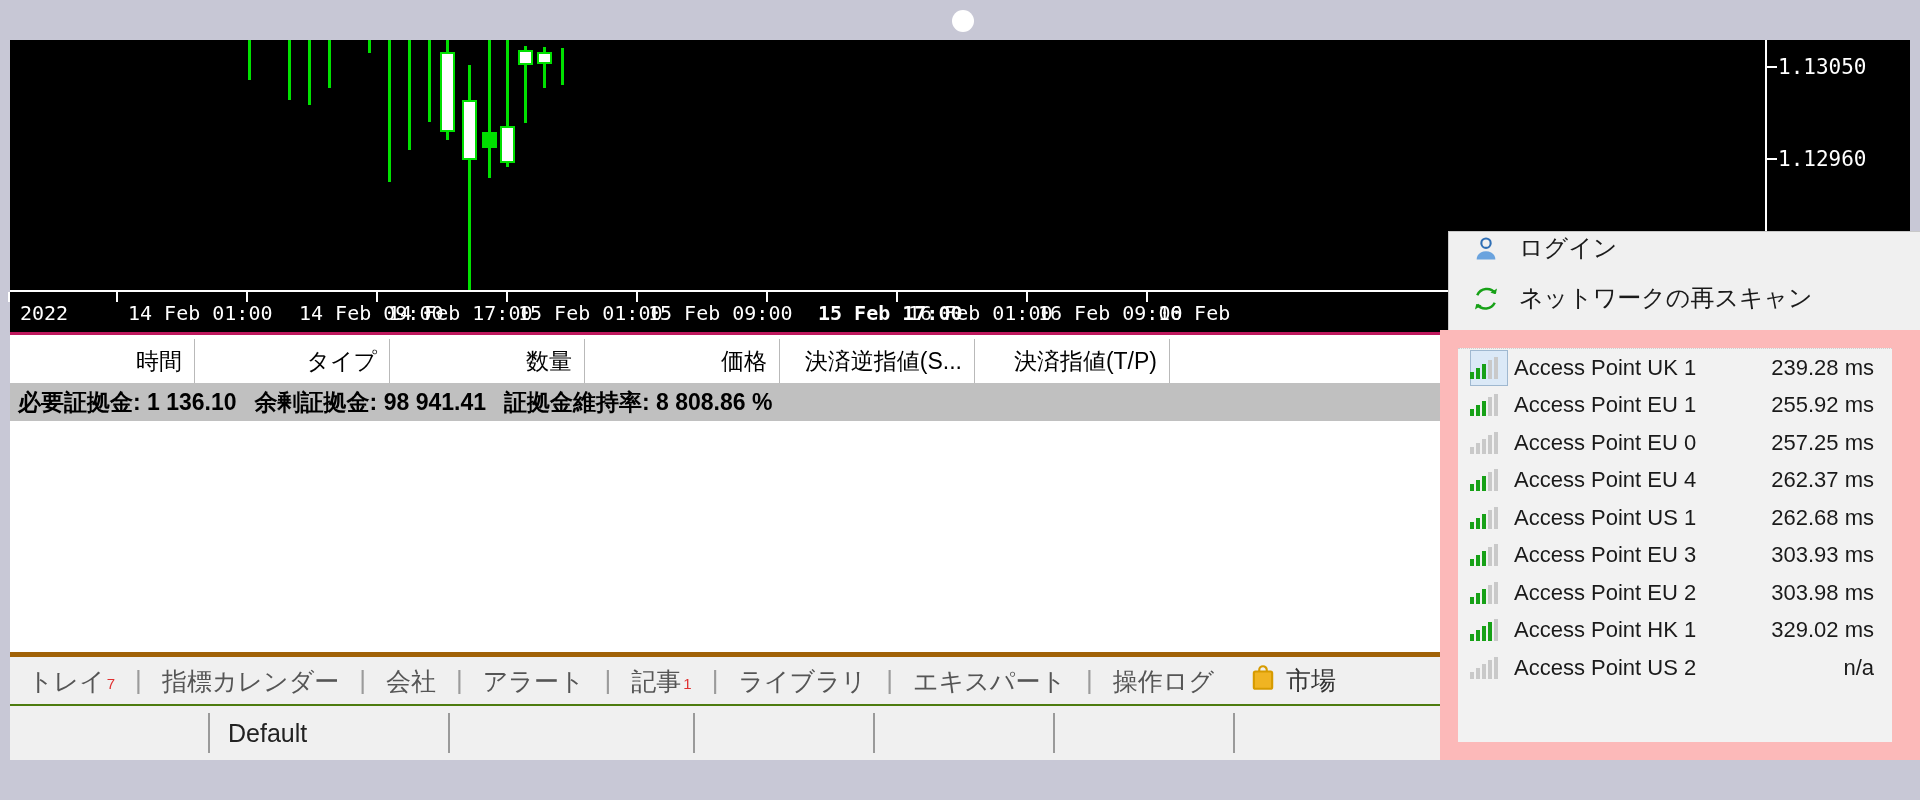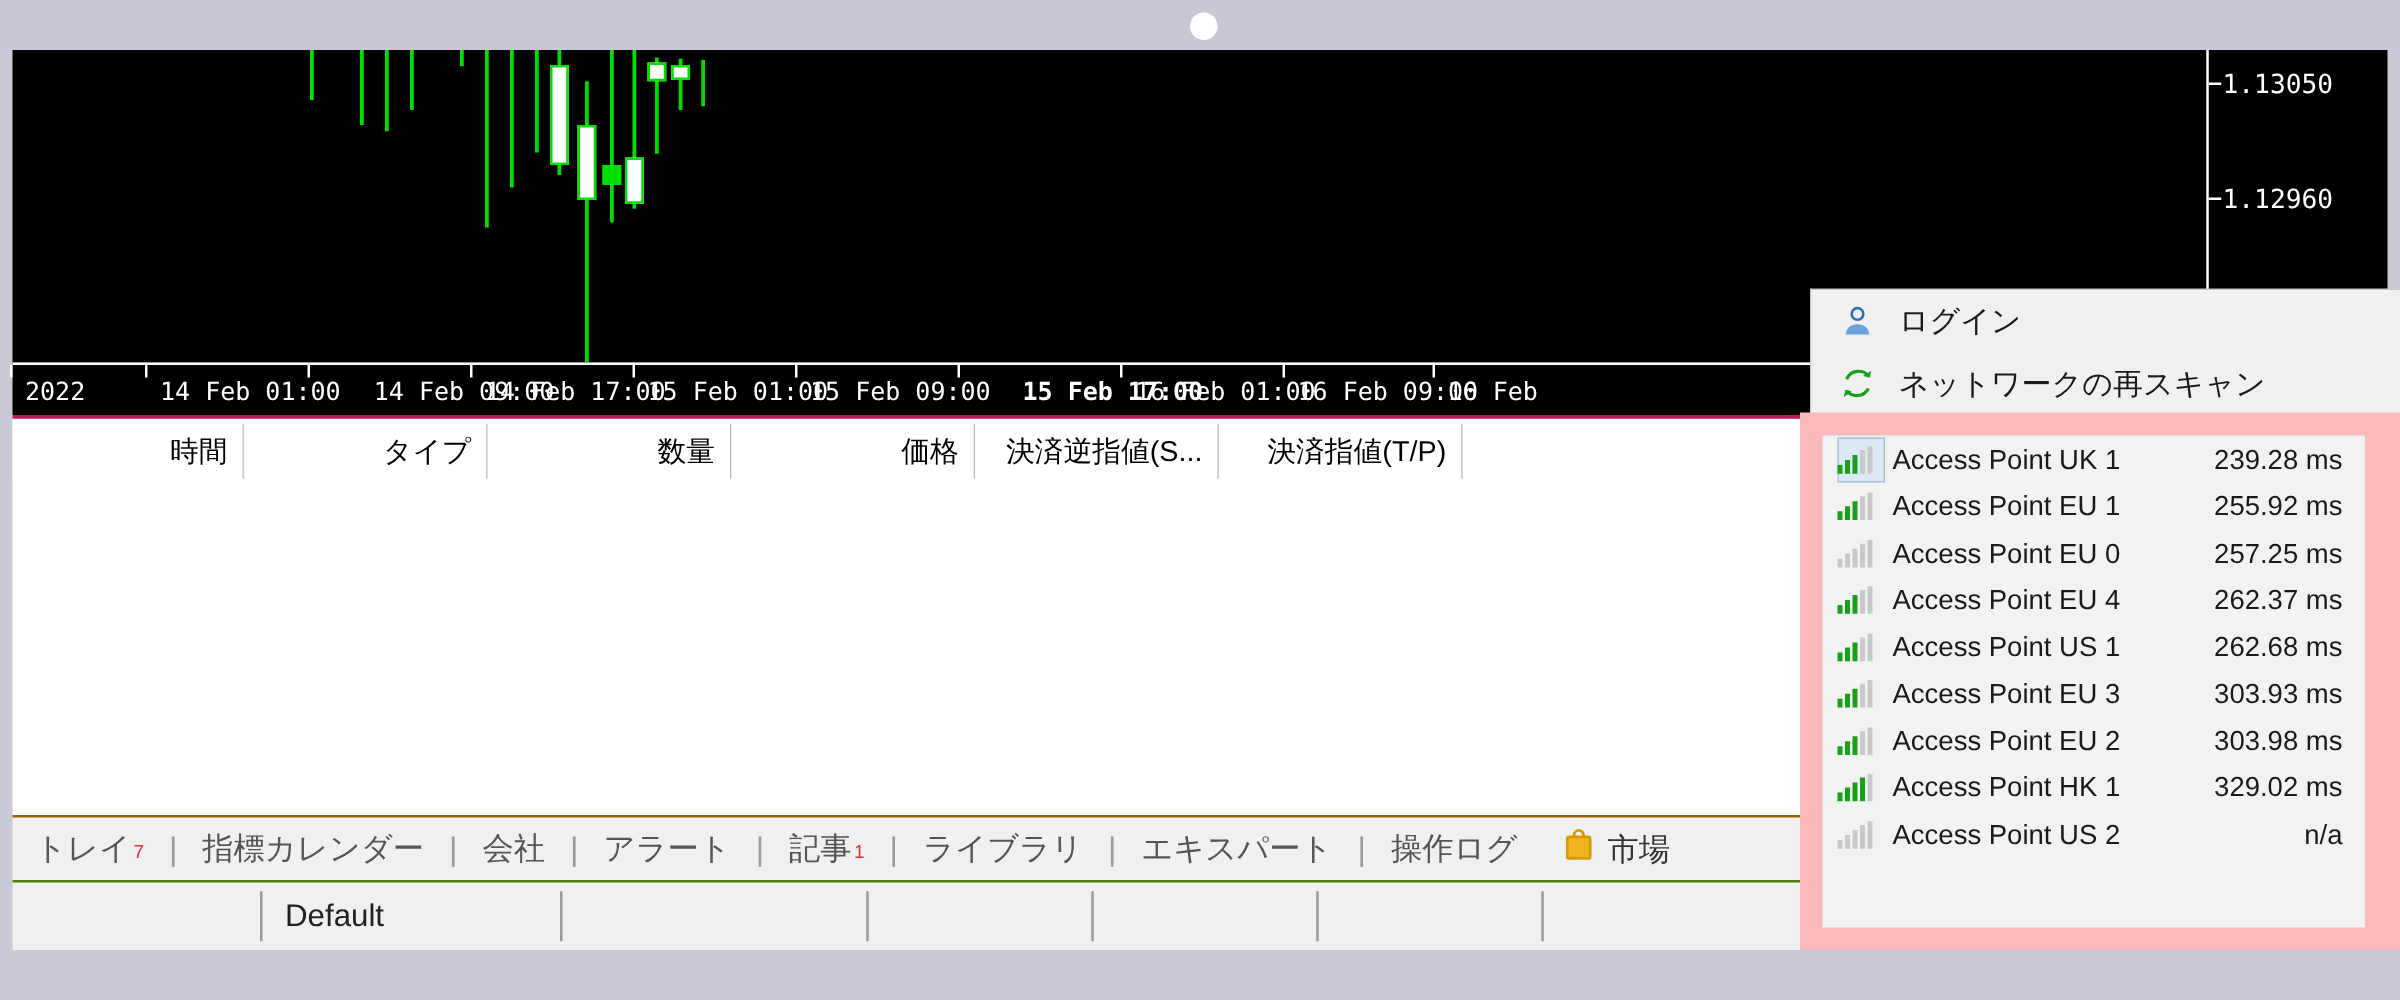--- a/index.html
+++ b/index.html
@@ -92,21 +92,21 @@
     position: absolute; left: 0; top: 48px; width: 1900px; height: 38px;
     background: #c0c0c0; display: flex; align-items: center;
     padding-left: 8px; font-size: 23px; color: #000000; white-space: nowrap;
   }
   .margin-row .mseg { margin-right: 18px; }
   .margin-row b { font-weight: bold; }
 
   
   .tab-bar {
     position: absolute; left: 10px; top: 652px; width: 1900px; height: 52px;
-    background: #f0f0f0; border-top: 2px solid #a16207;
+    background: #f0f0f0; border-top: 5px solid #a16207;
     display: flex; align-items: center;
   }
   .tab {
     display: flex; align-items: flex-end; position: relative;
     padding: 0 18px; font-size: 25px; color: #555555; white-space: nowrap;
     line-height: 30px;
   }
   .tab .sup {
     font-size: 15px; color: #e03030; margin-left: 2px;
     position: relative; top: 3px;
@@ -131,21 +131,21 @@
     white-space: nowrap; overflow: hidden;
   }
 
   
   .ctx-menu {
     position: absolute; left: 1448px; top: 231px; width: 472px; height: 102px;
     background: #f0f0f0; border: 1px solid #c8c8c8;
     border-right: none; z-index: 30;
   }
   .ctx-item {
-    display: flex; align-items: center; height: 50px; padding-left: 20px;
+    display: flex; height: 50px; padding-left: 20px;
     font-size: 24px; color: #1a1a1a; white-space: nowrap;
   }
   .ctx-icon {
     width: 34px; height: 34px; margin-right: 16px;
     display: flex; align-items: center; justify-content: center; flex: 0 0 34px;
   }
 
   
   .ap-highlight {
     position: absolute; left: 1440px; top: 330px;
@@ -279,20 +279,34 @@
   <div class="table-area">
     <div class="table-head" id="table-head">
         <div class="th" style="width: 185px;">時間</div>
         <div class="th" style="width: 195px;">タイプ</div>
         <div class="th" style="width: 195px;">数量</div>
         <div class="th" style="width: 195px;">価格</div>
         <div class="th" style="width: 195px;">決済逆指値(S...</div>
         <div class="th" style="width: 195px;">決済指値(T/P)</div>
         <div class="th" style="flex: 1 1 0%;"></div>
       </div>
+    <div class="margin-row">
+      <span class="mseg">
+        <b>必要証拠金:</b>
+        <b>1 136.10</b>
+      </span>
+      <span class="mseg">
+        <b>余剰証拠金:</b>
+        <b>98 941.41</b>
+      </span>
+      <span class="mseg">
+        <b>証拠金維持率:</b>
+        <b>8 808.86 %</b>
+      </span>
+    </div>
   </div>
 
   <div class="tab-bar" id="tab-bar">
       <div class="tab">
         <span>トレイ</span>
         <span class="sup">7</span>
       </div>
       <span class="tab-sep">|</span>
       <div class="tab">
         <span>指標カレンダー</span>

